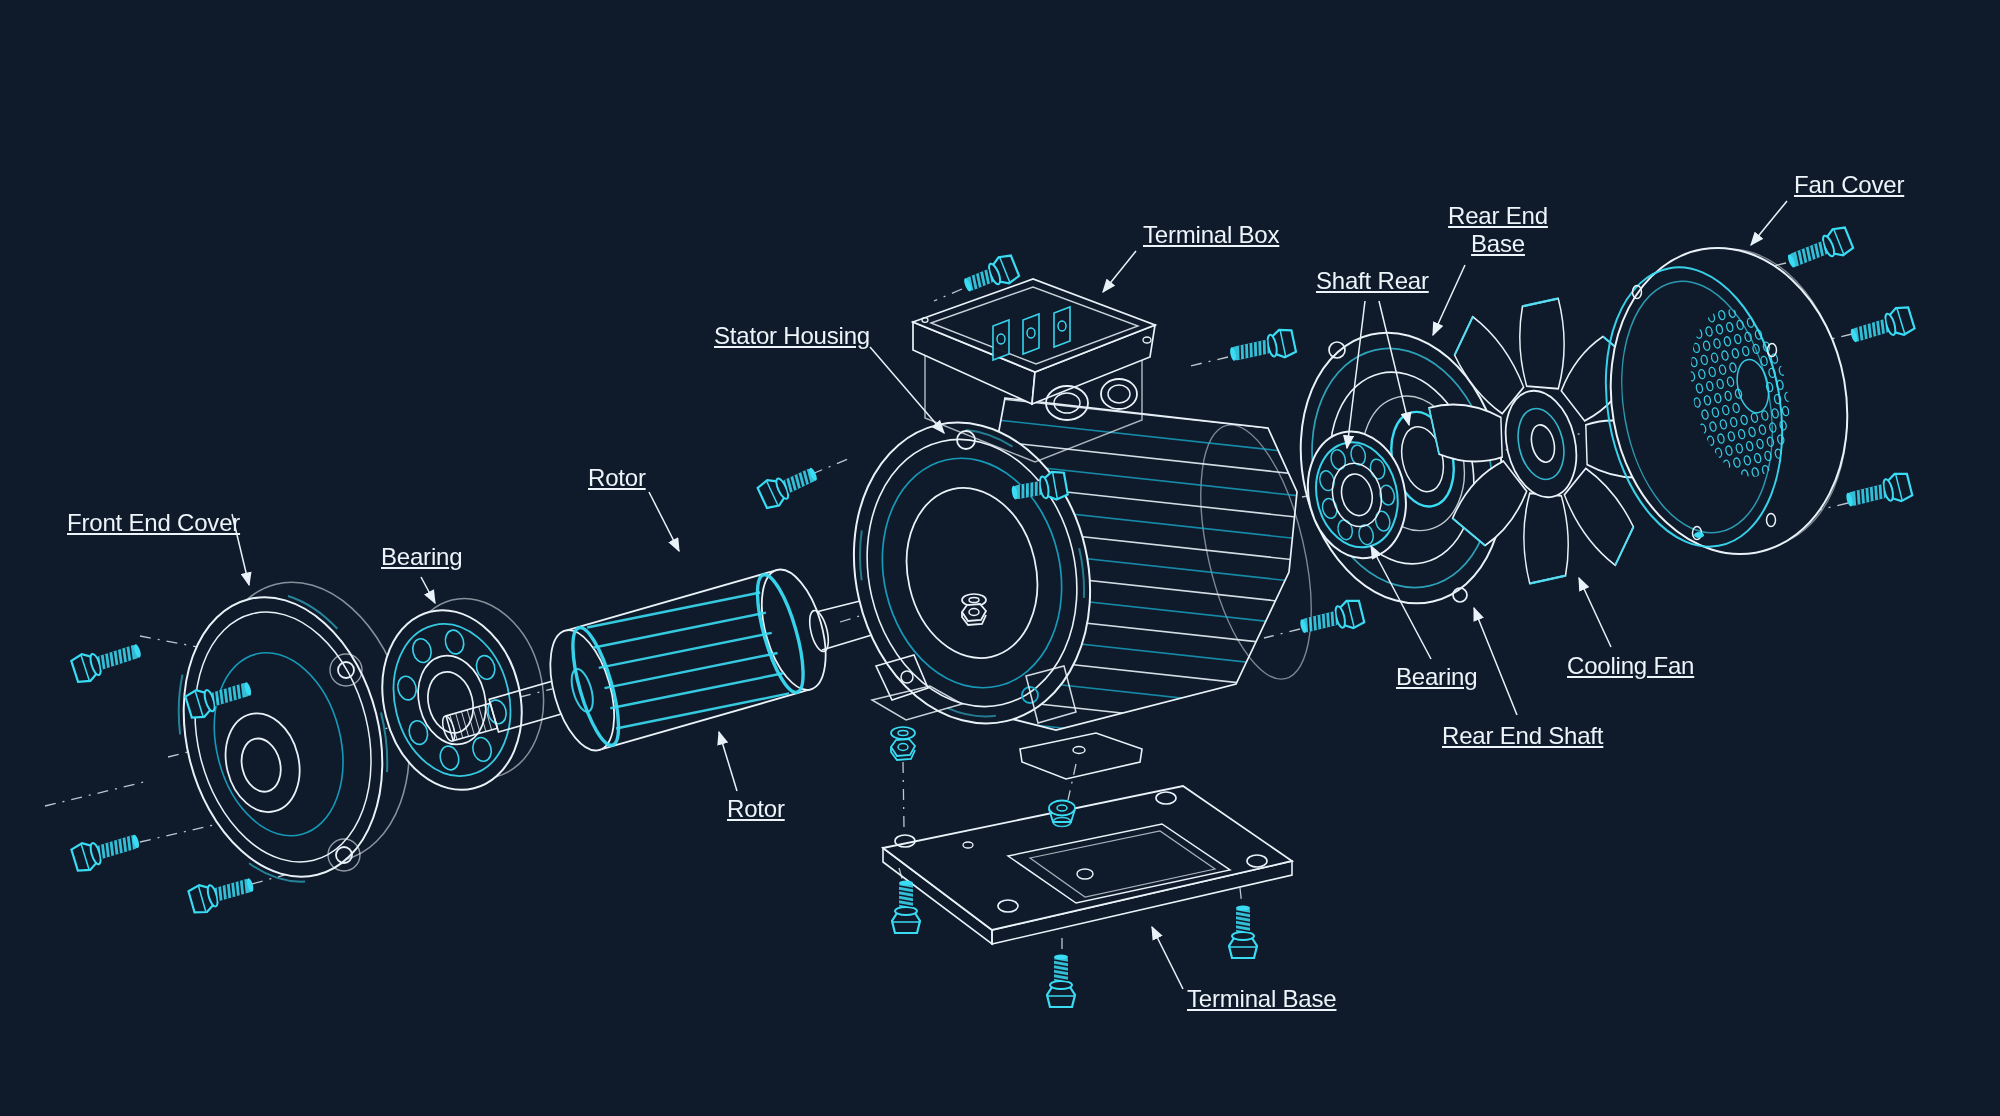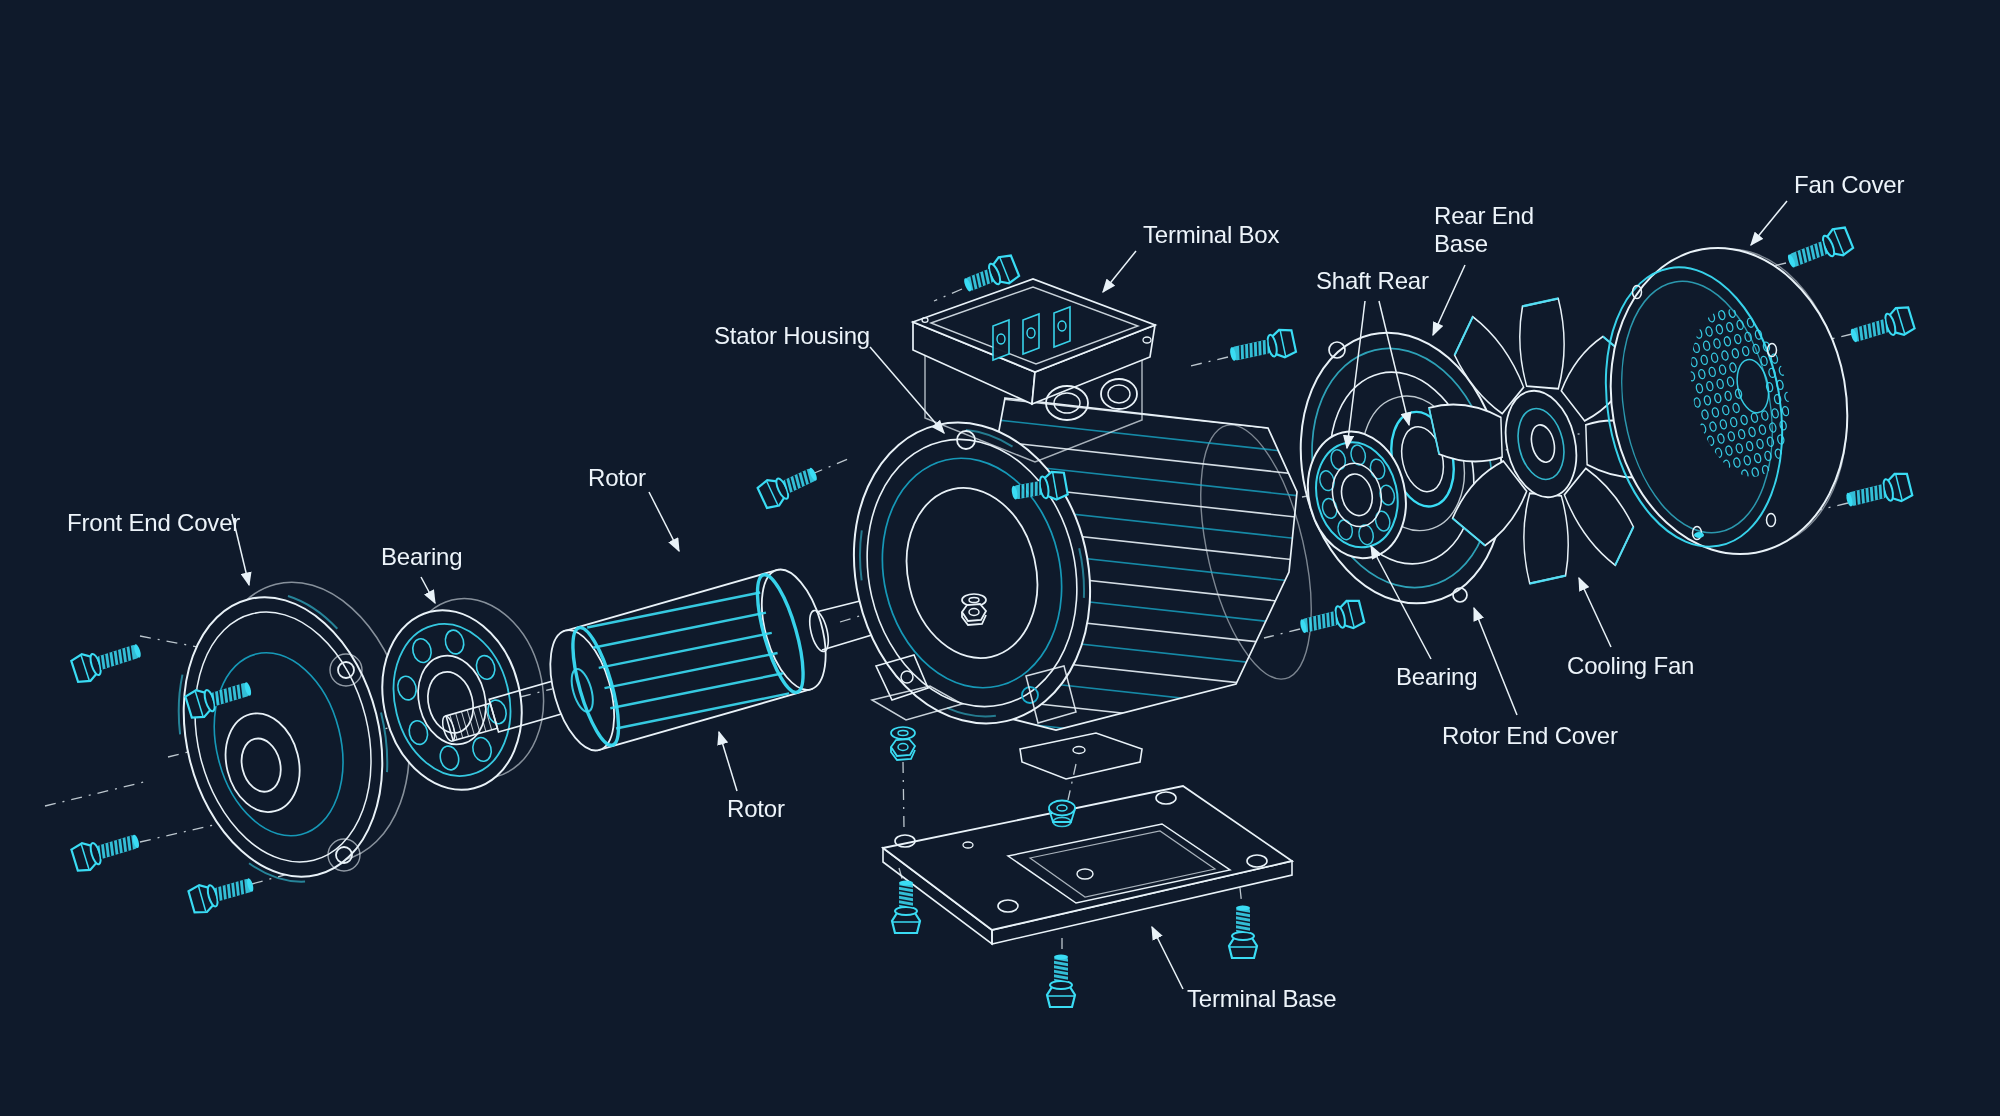--- a/index.html
+++ b/index.html
@@ -1,21 +1,21 @@
 <!DOCTYPE html>
 <html><head>
 <meta charset="utf-8">
 <style>
   html,body{margin:0;padding:0;background:#0F1A2B;}
   #stage{position:relative;width:2000px;height:1116px;background:#0F1A2B;overflow:hidden;
          font-family:"Liberation Sans", sans-serif;}
   #art{position:absolute;left:0;top:0;}
   .lbl{position:absolute;color:#EDF4FA;font-size:24px;letter-spacing:-0.2px;
-       white-space:nowrap;line-height:1.18;}
-  .lbl.center{text-align:left;white-space:normal;}
+       white-space:nowrap;line-height:1.18;text-decoration:underline;}
+  .lbl.center{text-align:center;white-space:normal;}
 </style>
 </head>
 <body>
 
 <div id="stage">
   <svg id="art" width="2000" height="1116" viewBox="0 0 2000 1116">
     <defs>
       <marker id="arr" viewBox="0 0 10 8" refX="9" refY="4" markerWidth="9.5" markerHeight="7.5" orient="auto">
         <path d="M0,0 L10,4 L0,8 Z" fill="#E9F2F8"></path>
       </marker>
@@ -600,16 +600,16 @@
   <div class="lbl" style="left:714px;top:322px">Stator Housing</div>
   <div class="lbl" style="left:1143px;top:221px">Terminal Box</div>
   <div class="lbl" style="left:1316px;top:267px">Shaft Rear</div>
   <div class="lbl center" style="left:1434px;top:202px;width:128px">
     <div>Rear End</div>
     <div>Base</div>
   </div>
   <div class="lbl" style="left:1794px;top:171px">Fan Cover</div>
   <div class="lbl" style="left:1396px;top:663px">Bearing</div>
   <div class="lbl" style="left:1567px;top:652px">Cooling Fan</div>
-  <div class="lbl" style="left:1442px;top:722px">Rotor End Cover</div>
+  <div class="lbl" style="left:1442px;top:722px">Rear End Shaft</div>
   <div class="lbl" style="left:1187px;top:985px">Terminal Base</div>
   <div class="lbl" style="left:727px;top:795px">Rotor</div>
 </div>
 
 </body></html>

